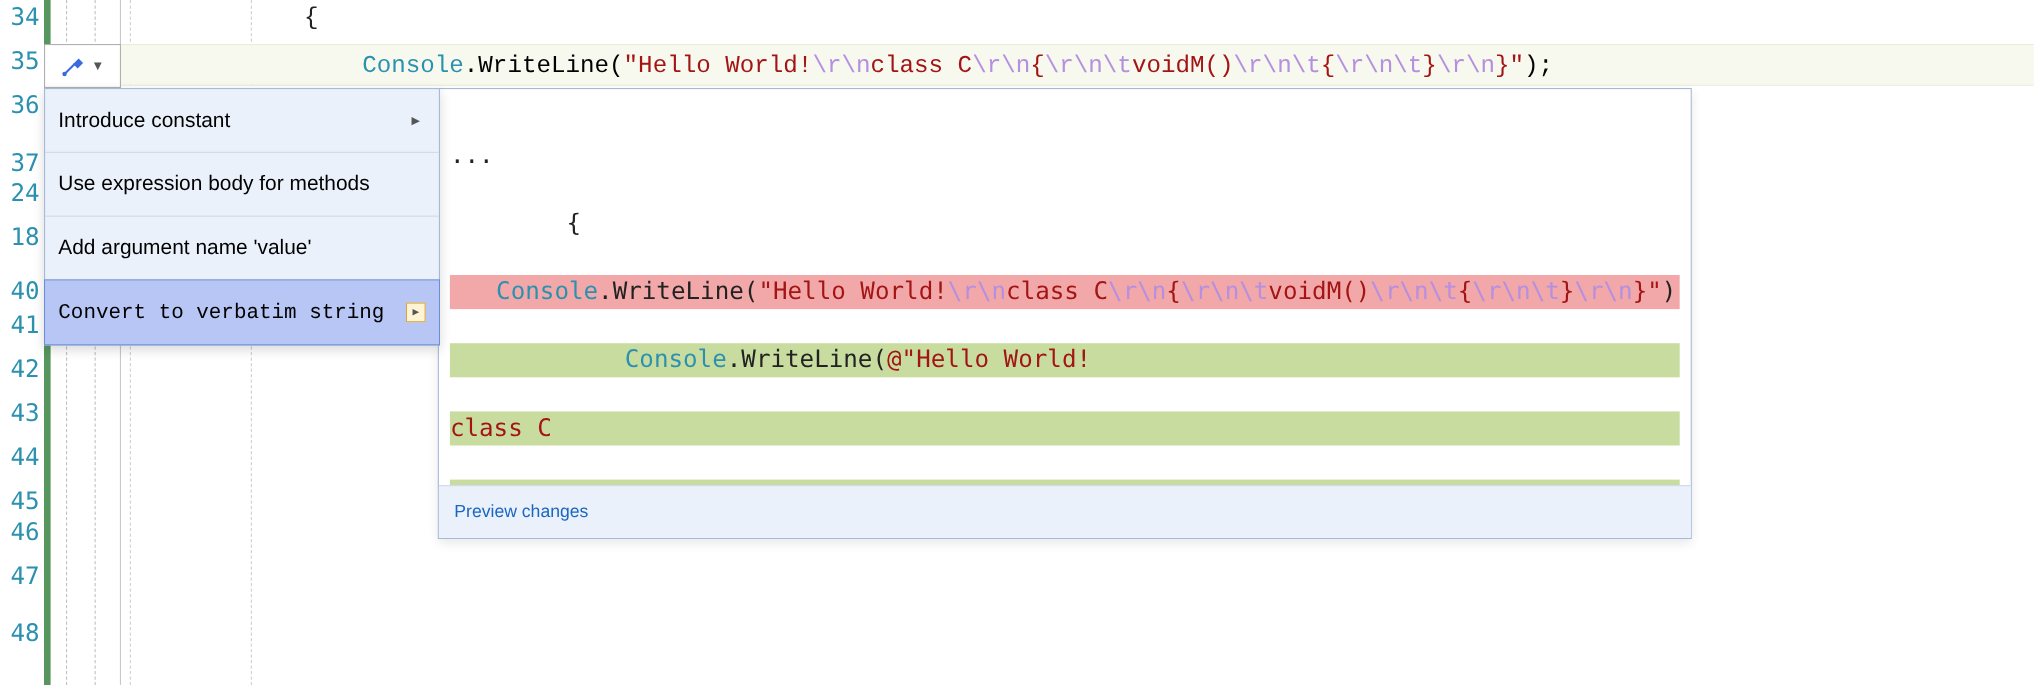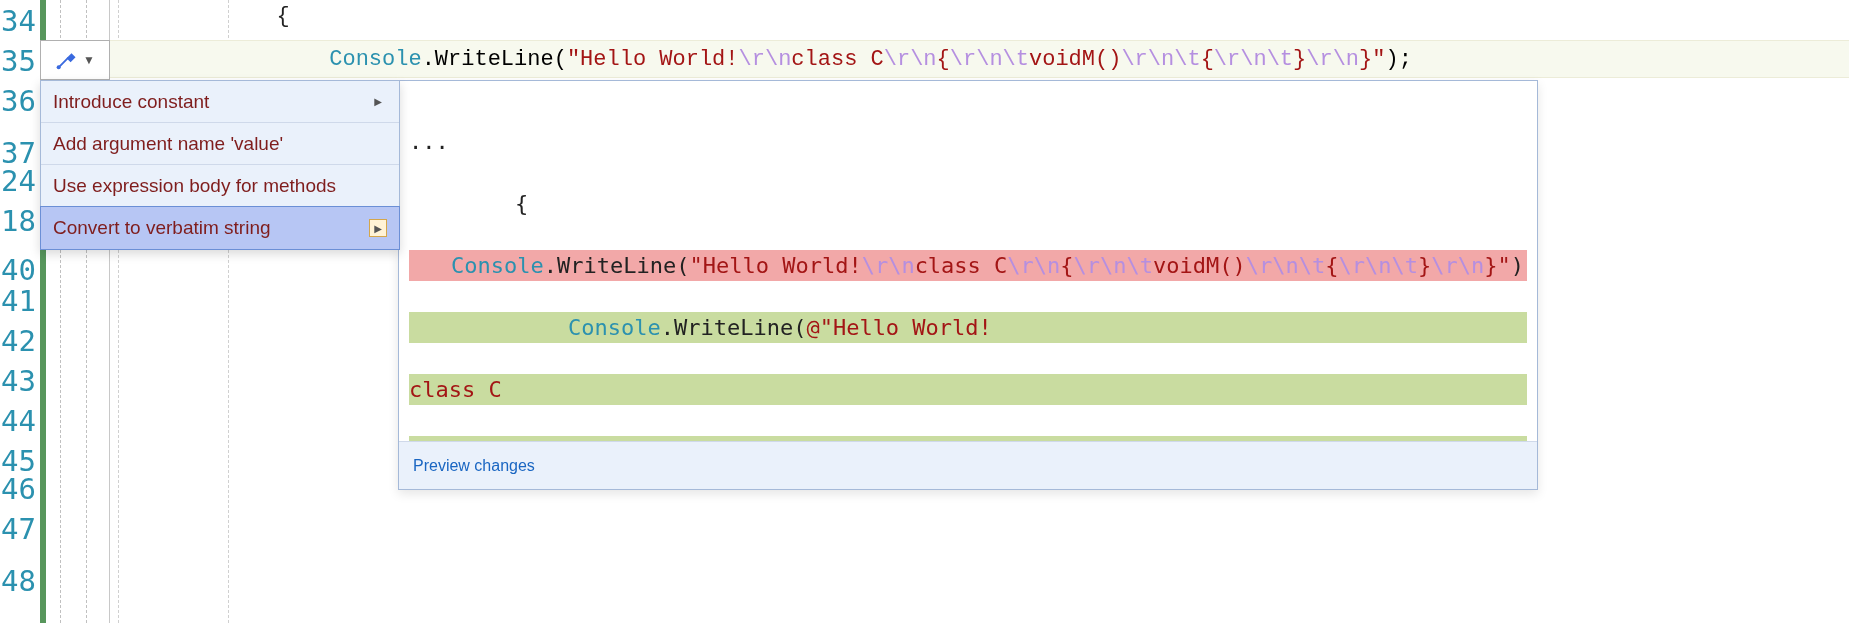--- a/index.html
+++ b/index.html
@@ -16,21 +16,21 @@
   }
   .mono { font-family: Consolas, "Courier New", monospace; font-size: 22px; }
   .editor {
     position: absolute; top: 0; left: 0; right: 0; bottom: 0;
   }
   .gutter {
     position: absolute; top: 0; left: 0; width: 40px; height: 100%;
   }
   .gutter-line {
     position: absolute; left: 0; width: 40px; text-align: right;
-    color: #2b91af; font-family: Consolas,monospace; font-size: 29px;
+    color: #2b91af; font-family: Consolas,monospace; font-size: 22px;
     padding-right: 4px;
   }
   .outline-strip {
     position: absolute; top: 0; left: 40px; width: 70px; height: 100%;
     border-right: 1px solid #c8c8c8;
   }
   .outline-strip .vline {
     position: absolute; top: 0; bottom: 0; border-left: 1px dashed #c0c0c0;
   }
   .code-area {
@@ -68,25 +68,25 @@
   .dd-arrow { font-size: 12px; color: #555; }
 
   
   .qa-menu {
     position: absolute; top: 80px; left: 40px; width: 360px;
     background: #eaf1fb; border: 1px solid #a5b9d8;
     box-shadow: 0 4px 10px rgba(0,0,0,0.15);
     z-index: 10;
   }
   .qa-item {
-    height: 42px; display: flex; align-items: center; justify-content: space-between;
-    padding: 0 12px; font-size: 19px; color: #7f1d1d;
+    height: 58px; display: flex; align-items: center; justify-content: space-between;
+    padding: 0 12px; font-size: 19px; color: #000000;
     border-bottom: 1px solid #cfd9ea;
   }
-  .qa-item:last-child { border-bottom: none; }
+  .qa-item:last-child { border-bottom: none; font-family: Liberation Mono, monospace; }
   .qa-item.selected {
     background: #b7c6f4;
     outline: 1px solid #6b8fd6;
   }
   .qa-item .sub-arrow {
     width: 18px; height: 18px; display: flex; align-items: center; justify-content: center;
   }
   .qa-item.selected .sub-arrow {
     border: 1px solid #d4a64a; background: #fff3d6;
   }
@@ -172,24 +172,24 @@
     </span>
     <span class="dd-arrow">▼</span>
   </div>
 
   <div class="qa-menu">
     <div class="qa-item">
       <span>Introduce constant</span>
       <span class="sub-arrow"></span>
     </div>
     <div class="qa-item">
+      <span>Use expression body for methods</span>
+    </div>
+    <div class="qa-item">
       <span>Add argument name 'value'</span>
-    </div>
-    <div class="qa-item">
-      <span>Use expression body for methods</span>
     </div>
     <div class="qa-item selected">
       <span>Convert to verbatim string</span>
       <span class="sub-arrow"></span>
     </div>
   </div>
 
   <div class="preview">
     <div class="preview-body mono">
 <span class="diff-line">...</span>

